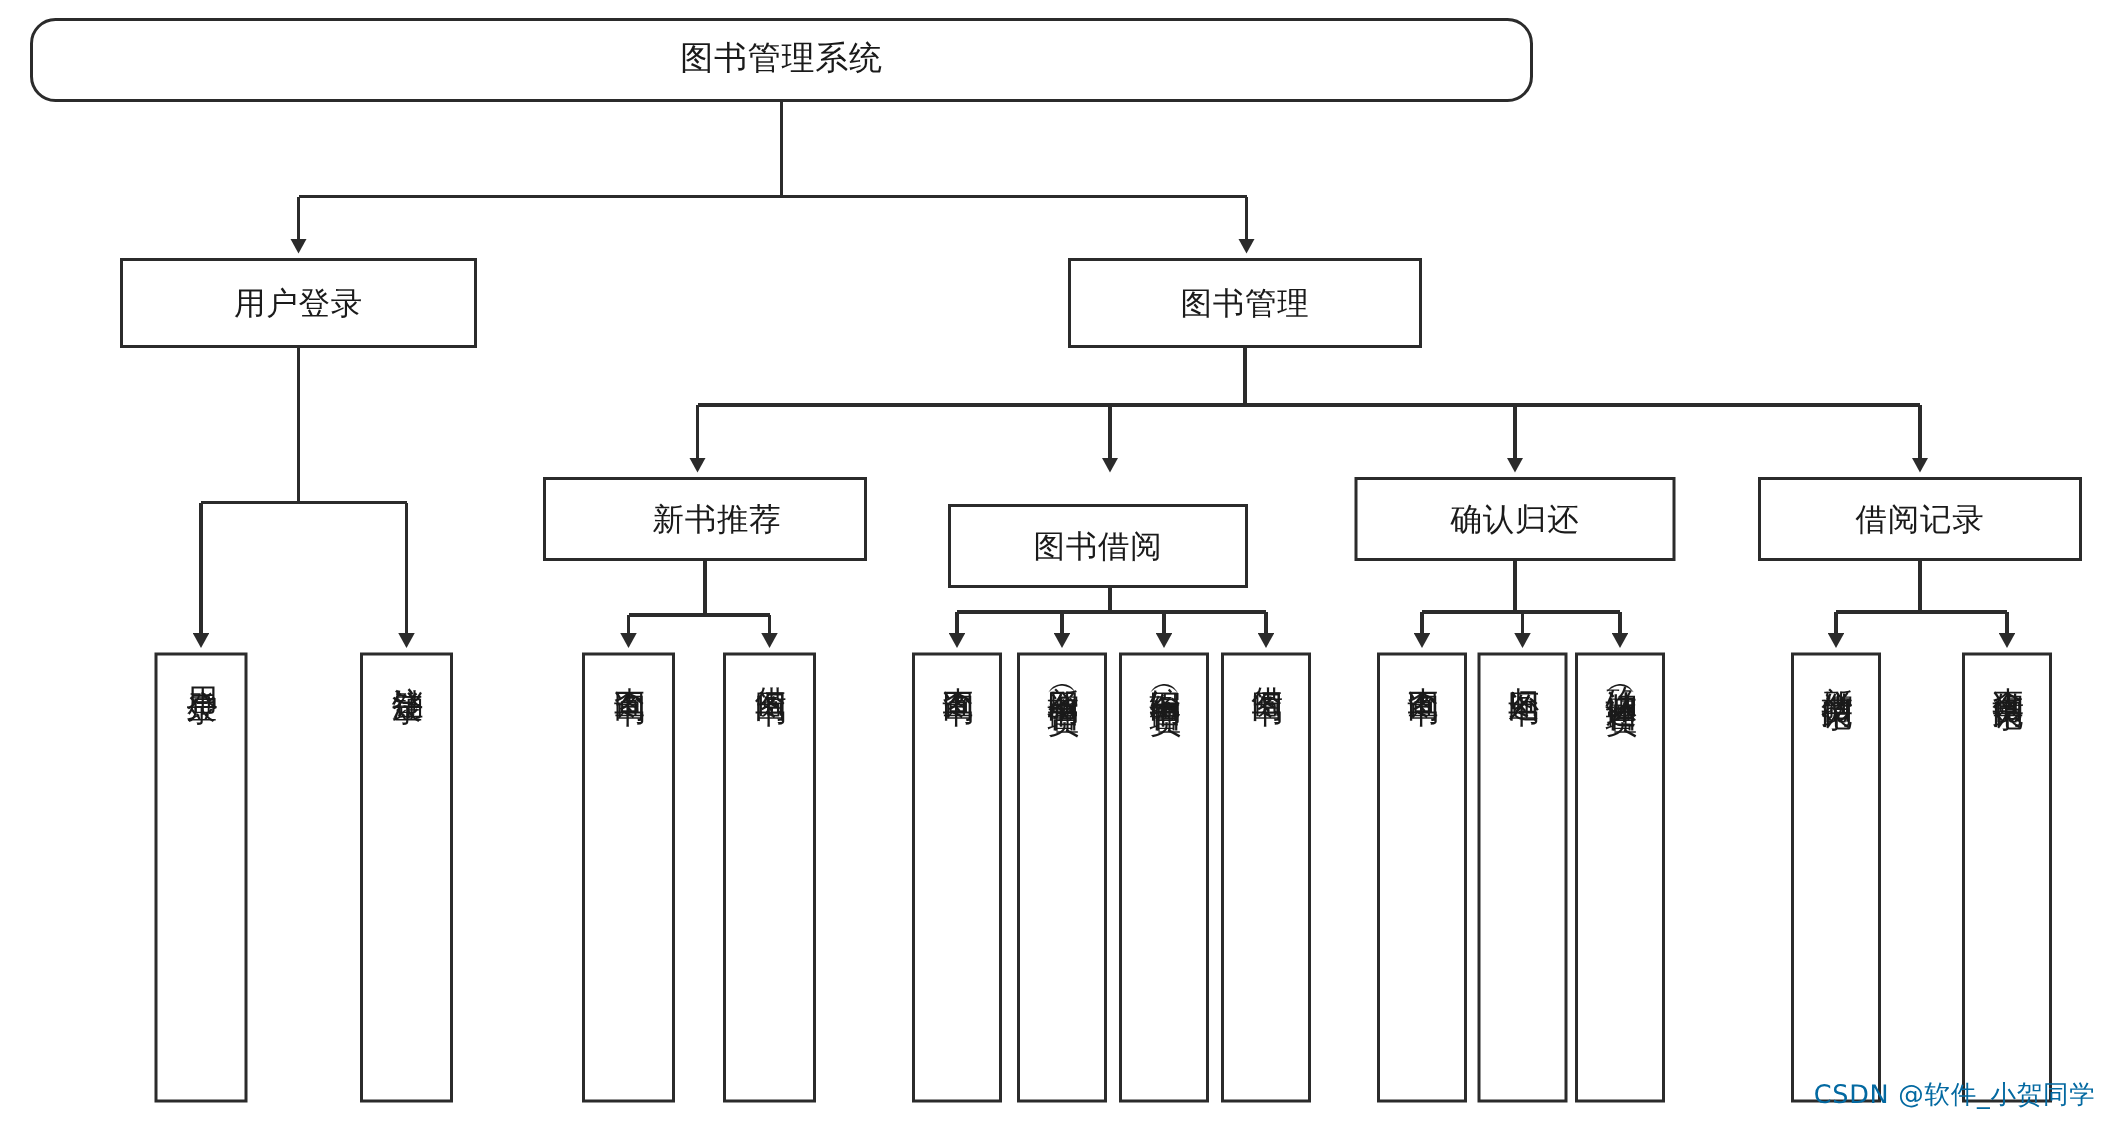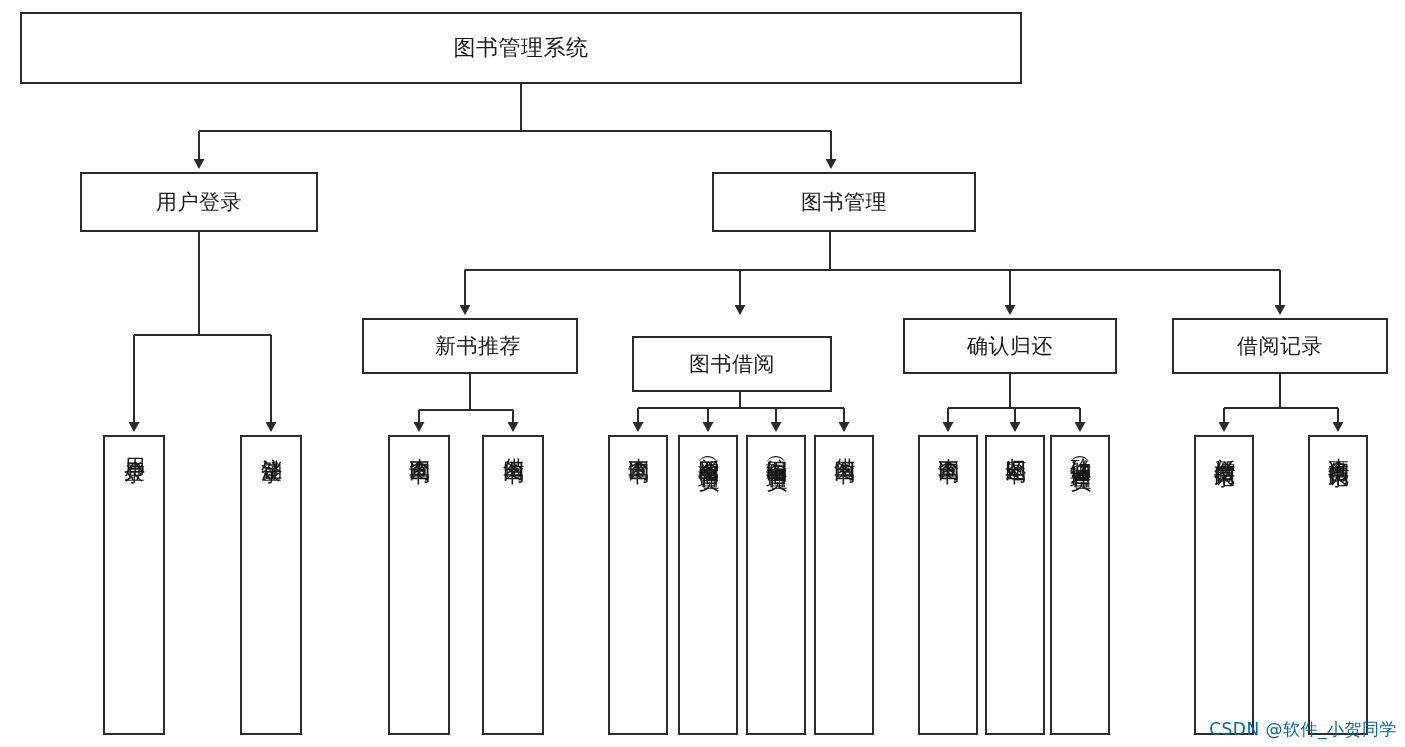--- a/index.html
+++ b/index.html
@@ -114,28 +114,28 @@
       <path d="M1015,408 L1015,423" marker-end="url(#arrow)"></path>
       <path d="M1080,408 L1080,423" marker-end="url(#arrow)"></path>
 
       <path d="M1280,374 L1280,408"></path>
       <path d="M1224,408 L1338,408"></path>
       <path d="M1224,408 L1224,423" marker-end="url(#arrow)"></path>
       <path d="M1338,408 L1338,423" marker-end="url(#arrow)"></path>
     </g>
   </svg>
 
-  <div class="node node-h node-root" style="left: 20px; top: 12px; width: 1002px; height: 72px;">
+  <div class="node node-h node-root" style="left: 20px; top: 12px; width: 1002px; height: 56px; border-radius: 17px;">
       <span>图书管理系统</span>
     </div>
 
   <div class="node node-h" style="left: 80px; top: 172px; width: 238px; height: 60px;">
       <span>用户登录</span>
     </div>
-  <div class="node node-h" style="left: 712px; top: 172px; width: 264px; height: 60px;">
+  <div class="node node-h" style="left: 712px; top: 172px; width: 236px; height: 60px;">
       <span>图书管理</span>
     </div>
 
   <div class="node node-h" style="left: 362px; top: 318px; width: 216px; height: 56px; padding-left: 16px;">
       <span>新书推荐</span>
     </div>
   <div class="node node-h" style="left: 632px; top: 336px; width: 200px; height: 56px;">
       <span>图书借阅</span>
     </div>
   <div class="node node-h" style="left: 903px; top: 318px; width: 214px; height: 56px;">

